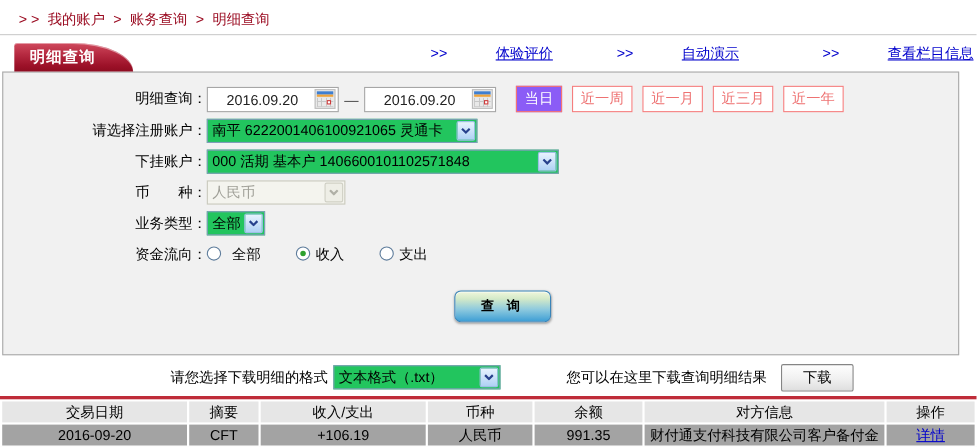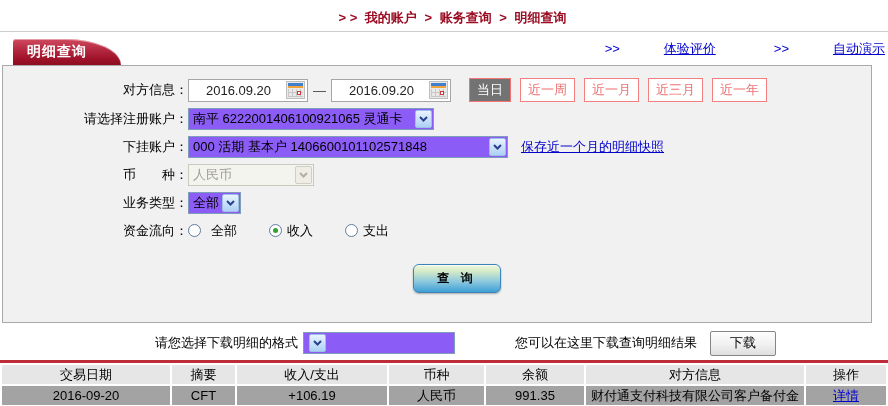--- a/index.html
+++ b/index.html
@@ -1,21 +1,21 @@
 <!DOCTYPE html>
 <html><head>
 <meta charset="utf-8">
 <style>
   * { margin:0; padding:0; box-sizing:border-box; }
   html,body { background:#fff; }
   body { font-family:"Liberation Sans","DejaVu Sans",sans-serif; color:#000; }
   .screen { position:relative; width:888px; height:406px; background:#fff; overflow:hidden; }
 
   
-  .breadcrumb { padding:9px 0 0 13px; font-size:13px; font-weight:bold; color:#9b0c22; line-height:17px;text-align:center; }
+  .breadcrumb { padding:9px 0 0 13px; font-size:13px; font-weight:normal; color:#9b0c22; line-height:17px; }
   .breadcrumb a { color:#9b0c22; text-decoration:none; cursor:pointer; }
   .breadcrumb .bsep, .breadcrumb .bprefix { color:#9b0c22; margin:0 4px; }
   .topline { margin-top:5px; border-bottom:1px solid #cbcbcb; }
 
   
   .header-row { display:flex; align-items:flex-end; height:27px; margin-top:6px; position:relative; z-index:2; }
   .tab { margin-left:13px; height:26px; line-height:25px; padding:0 34px 0 14px;
          color:#fff; font-size:14px; font-weight:bold; letter-spacing:1px;
          background:linear-gradient(180deg,#d04a5e 0%,#b62a41 40%,#9c1128 80%,#8e0c21 100%);
          border-top-left-radius:3px; border-top-right-radius:55px 26px;
@@ -42,24 +42,24 @@
   .cal .grid { position:absolute; left:1px; right:1px; top:7px; bottom:1px;
                background:repeating-linear-gradient(90deg,#bfbfbf 0 1px,transparent 1px 4px),
                           repeating-linear-gradient(0deg,#bfbfbf 0 1px,transparent 1px 4px); opacity:.8; }
   .cal .dot { position:absolute; right:3px; bottom:3px; width:4px; height:4px; border:1px solid #cc3b3b; background:#fff; }
   .dash { margin:0 5px; color:#444; }
 
   
   .qbtn { margin-left:9px; padding:3px 7px 4px; font-size:13px; background:#fff;
           border:1px solid #f57e7e; color:#ee7272; cursor:pointer; line-height:15px; white-space:nowrap; }
   .qbtn.first { margin-left:18px; }
-  .qbtn.active { background:#737373; border-color:#f57373; color:#fff; }
-
-  
-  .sel { display:inline-flex; align-items:center; justify-content:space-between; height:22px; background:#8b5cf6;
+  .qbtn.active { background:#8b5cf6; border-color:#f57373; color:#fff; }
+
+  
+  .sel { display:inline-flex; align-items:center; justify-content:space-between; height:22px; background:#22c55e;
          border:1px solid #7f9db9; padding-left:4px; font-size:13px; color:#000; cursor:pointer; }
   .sel .sval { white-space:nowrap; overflow:hidden; }
   .sel .arrow { width:17px; height:18px; margin:1px; border:1px solid #9ebfe6; border-radius:2px;
                 background:linear-gradient(180deg,#e8f3fe 0%,#cfe4fa 45%,#aed1f4 100%);
                 display:flex; align-items:center; justify-content:center; flex:0 0 17px; }
   .sel.disabled { border-color:#c9c9bd; background:#f4f4ee; color:#9e9e96; cursor:default; }
   .sel.disabled .arrow { border-color:#cfcfc4; background:#eeeee6; }
   .w-reg { width:246px; } .w-sub { width:320px; } .w-cur { width:126px; } .w-biz { width:53px; }
   .link { color:#0000cc; text-decoration:underline; cursor:pointer; font-size:13px; }
   .snap { margin-left:13px; }
@@ -118,27 +118,30 @@
     <div class="tab">
       <span>明细查询</span>
     </div>
     <div class="top-links">
       <span class="lnk">
         <span>&gt;&gt;</span><span class="txt">体验评价</span>
       </span>
       <span class="lnk">
         <span>&gt;&gt;</span><span class="txt">自动演示</span>
       </span>
+      <span class="lnk last">
+        <span>&gt;&gt;</span><span class="txt">查看栏目信息</span>
+      </span>
     </div>
   </div>
 
   <div class="panel">
 
     <div class="frow">
-      <span class="flabel">对方信息：</span>
+      <span class="flabel">明细查询：</span>
       <span class="datebox">
         <span class="dval">2016.09.20</span>
         <span class="cal">
             <span class="bar-b"></span>
             <span class="bar-o"></span>
             <span class="grid"></span>
             <span class="dot"></span>
           </span>
       </span>
       <span class="dash">—</span>
@@ -173,21 +176,20 @@
     <div class="frow">
       <span class="flabel">下挂账户：</span>
       <span class="sel w-sub">
         <span class="sval">000  活期  基本户  1406600101102571848</span>
         <span class="arrow">
           <svg width="9" height="6" viewBox="0 0 9 6">
               <path d="M1 1 L4.5 4.5 L8 1" fill="none" stroke="#27418c" stroke-width="2"></path>
             </svg>
         </span>
       </span>
-      <a class="link snap">保存近一个月的明细快照</a>
     </div>
 
     <div class="frow">
       <span class="flabel">币　　种：</span>
       <span class="sel w-cur disabled">
         <span class="sval">人民币</span>
         <span class="arrow">
           <svg width="9" height="6" viewBox="0 0 9 6">
               <path d="M1 1 L4.5 4.5 L8 1" fill="none" stroke="#b0b0a6" stroke-width="2"></path>
             </svg>
@@ -222,20 +224,21 @@
         <span class="rlabel">支出</span>
       </span>
     </div>
 
     <button class="qry">查 询</button>
   </div>
 
   <div class="dl-row">
     <span>请您选择下载明细的格式</span>
     <span class="sel w-fmt">
+      <span class="sval">文本格式（.txt）</span>
       <span class="arrow">
         <svg width="9" height="6" viewBox="0 0 9 6">
             <path d="M1 1 L4.5 4.5 L8 1" fill="none" stroke="#27418c" stroke-width="2"></path>
           </svg>
       </span>
     </span>
     <span class="dl-hint">您可以在这里下载查询明细结果</span>
     <button class="dl-btn">下载</button>
   </div>
 

